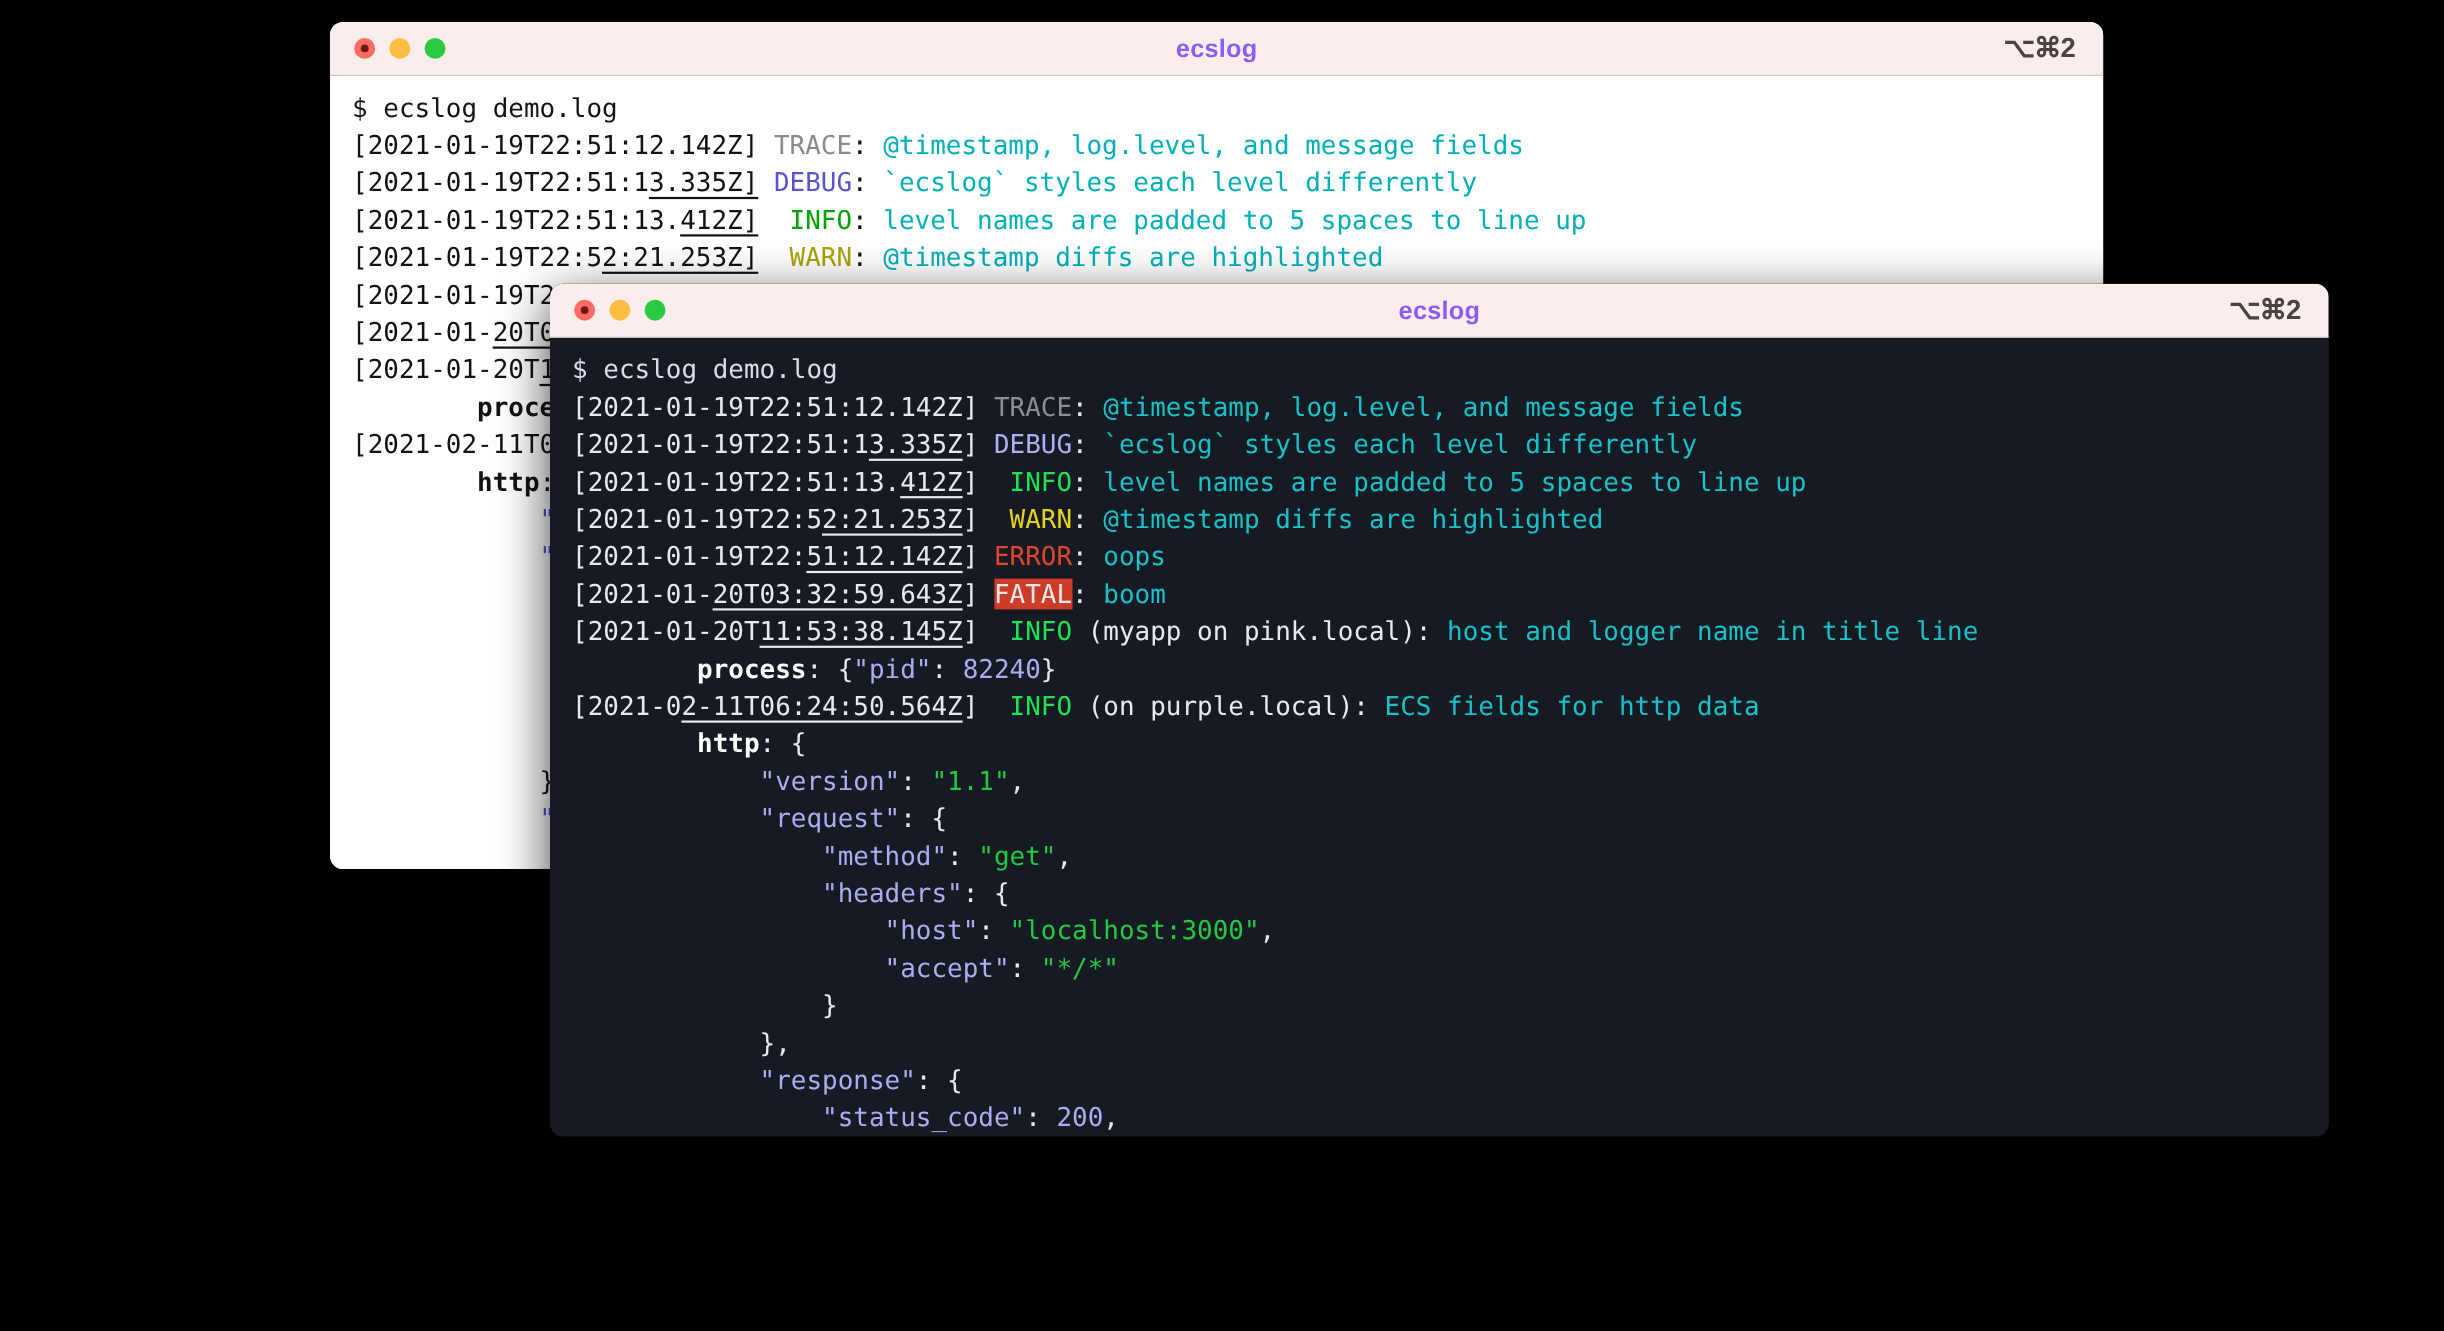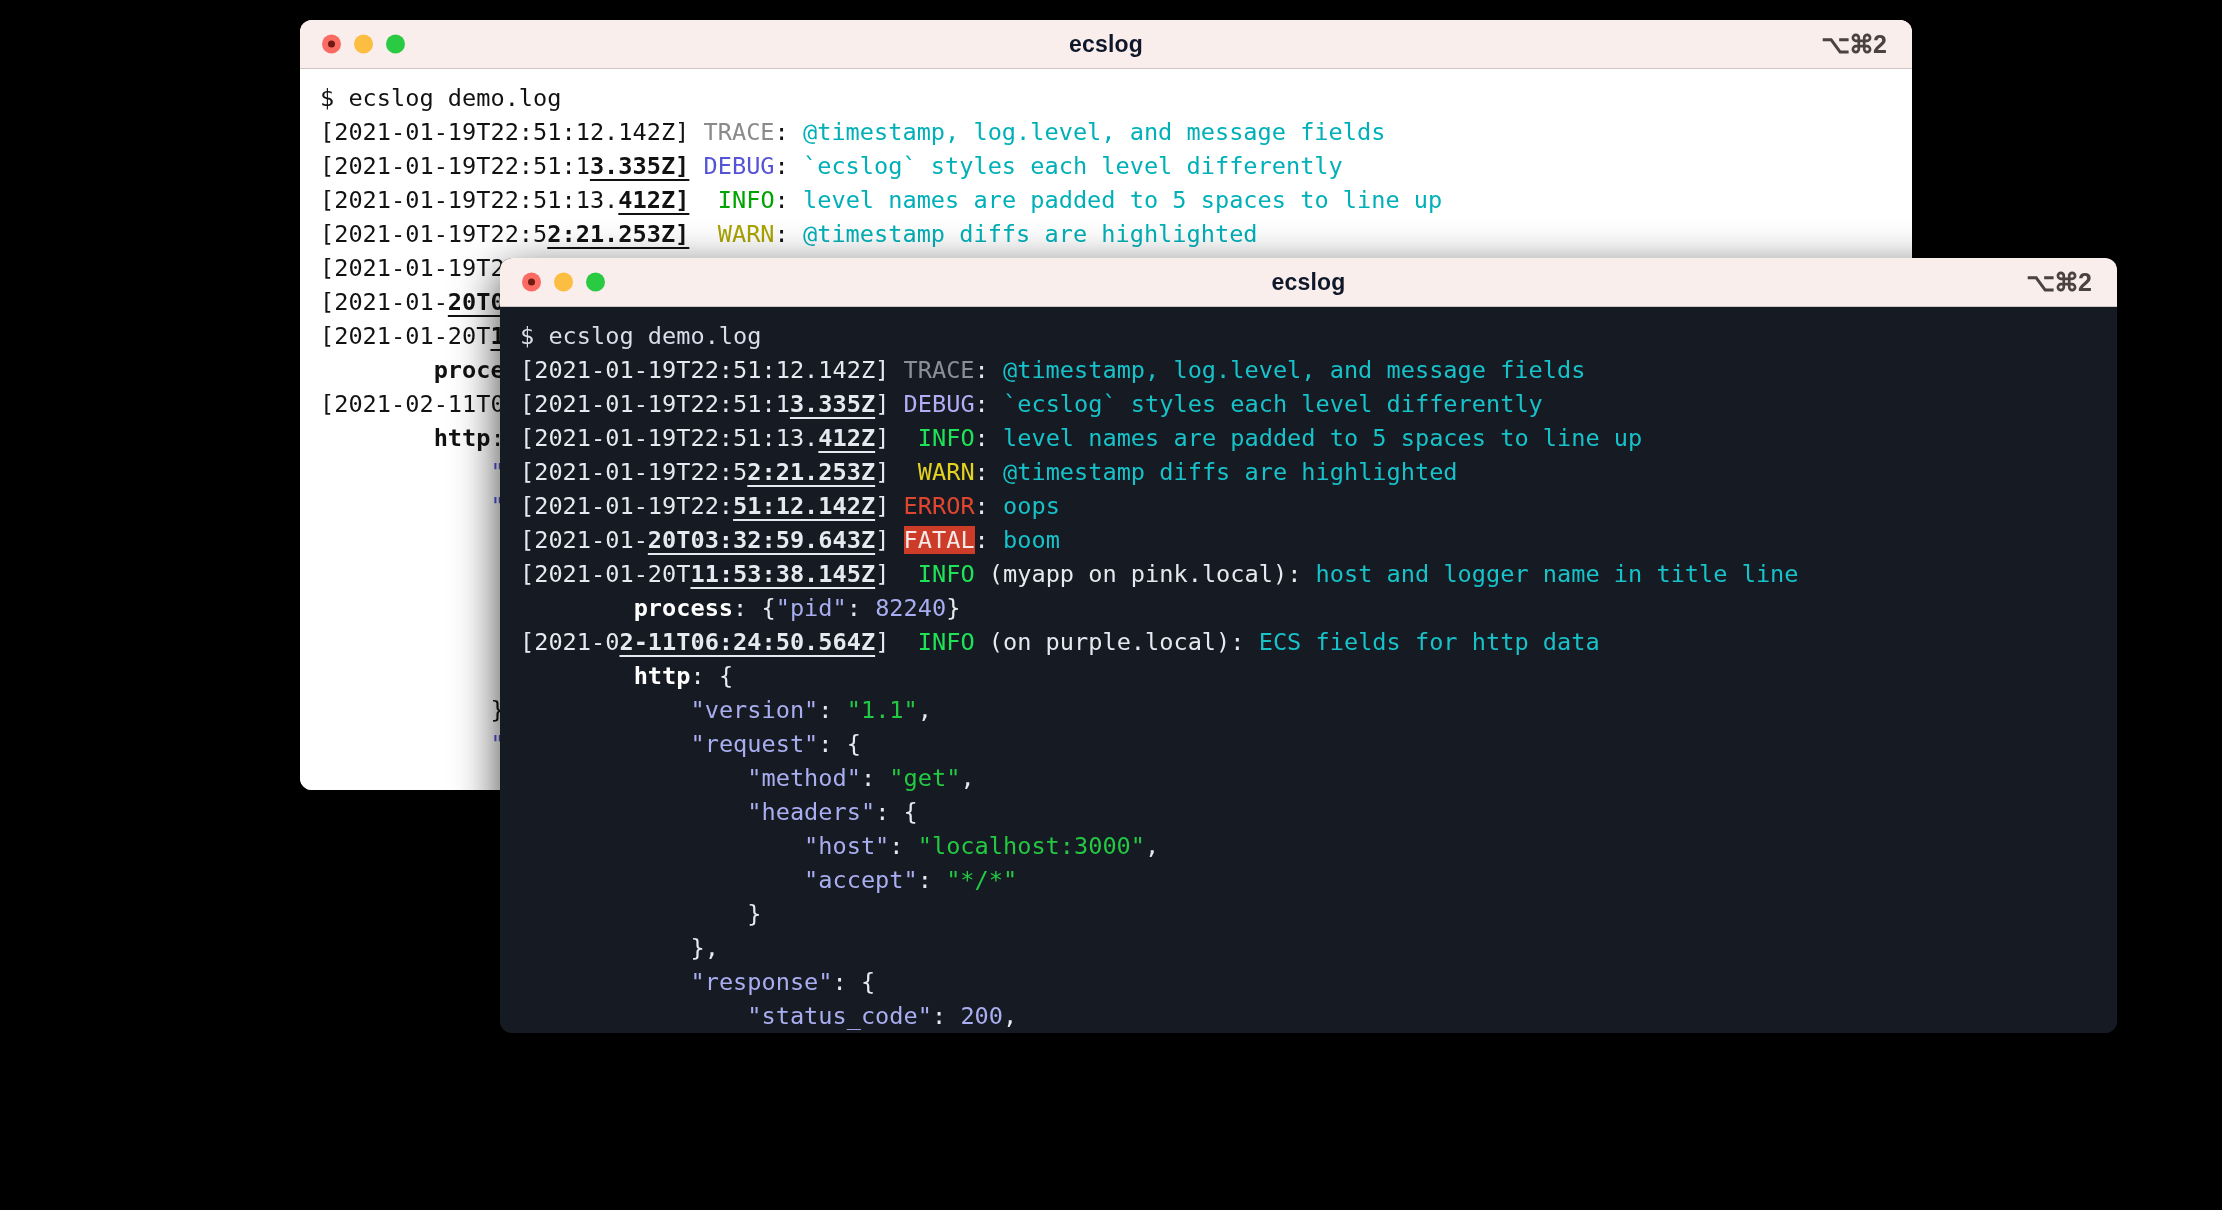--- a/index.html
+++ b/index.html
@@ -55,21 +55,21 @@
     margin: -3.5px 0 0 -3.5px;
     border-radius: 50%;
     background: #6d1b13;
   }
   .win-title {
     width: 100%;
     text-align: center;
     font-family: "Liberation Sans", sans-serif;
     font-size: 23px;
     font-weight: 700;
-    color: #0f172a;
+    color: #8b5cf6;
     letter-spacing: 0.2px;
   }
   .win-shortcut {
     position: absolute;
     right: 26px;
     top: 50%;
     transform: translateY(-50%);
     font-family: "Liberation Sans", sans-serif;
     font-size: 25px;
     font-weight: 700;
@@ -137,21 +137,21 @@
   .dark-theme .lvl-fatal { color: #f5e9e7; background: #cc3c28; }
   .dark-theme .msg       { color: #17c2c9; }
   .dark-theme .jkey      { color: #a9aef0; }
   .dark-theme .jstr      { color: #23c942; }
   .dark-theme .jnum      { color: #a9aef0; }
   .dark-theme .punct     { color: #e6e9ef; }
   .dark-theme .extrakey  { color: #ffffff; font-weight: 700; }
   .dark-theme .ts        { color: #e6e9ef; }
   .dark-theme .logger    { color: #e6e9ef; }
 
-  .tsdiff { text-decoration: underline; text-underline-offset: 5px; font-weight: bold; }
+  .tsdiff { text-decoration: underline; text-underline-offset: 5px; }
   .prompt { }
 </style>
 </head>
 <body>
 
 <div class="window light-theme" id="window-back">
   <div class="titlebar">
     <div class="lights">
       <span class="light red"></span>
       <span class="light yellow"></span>

